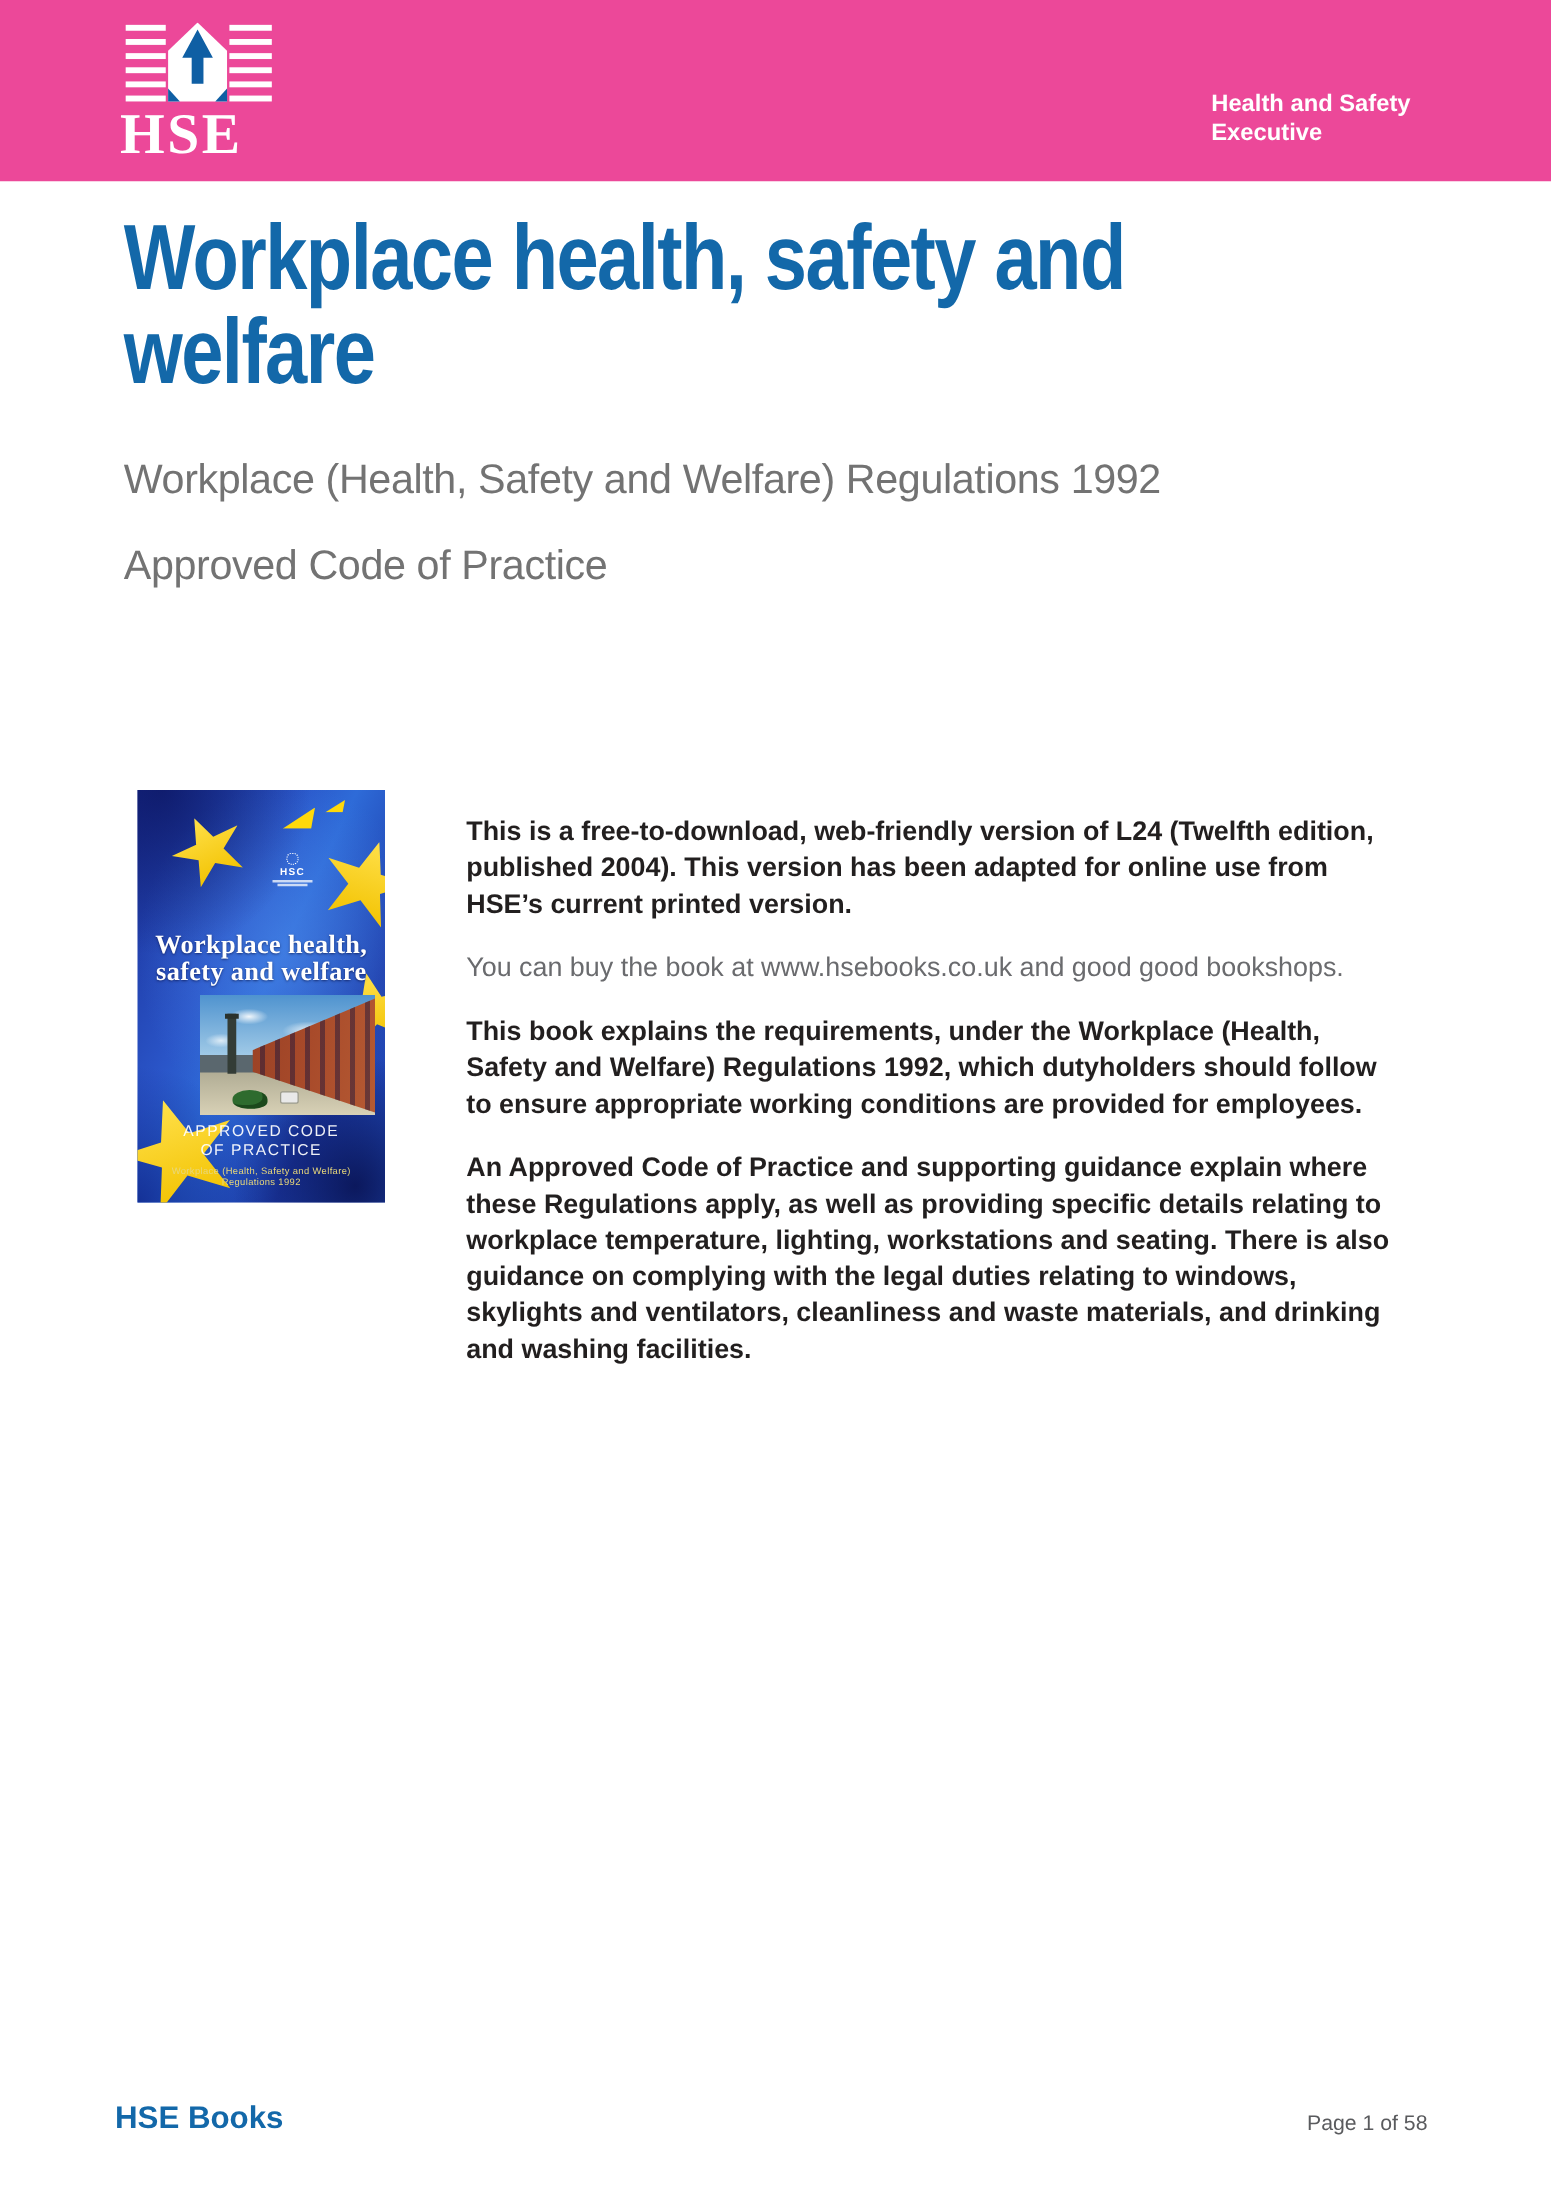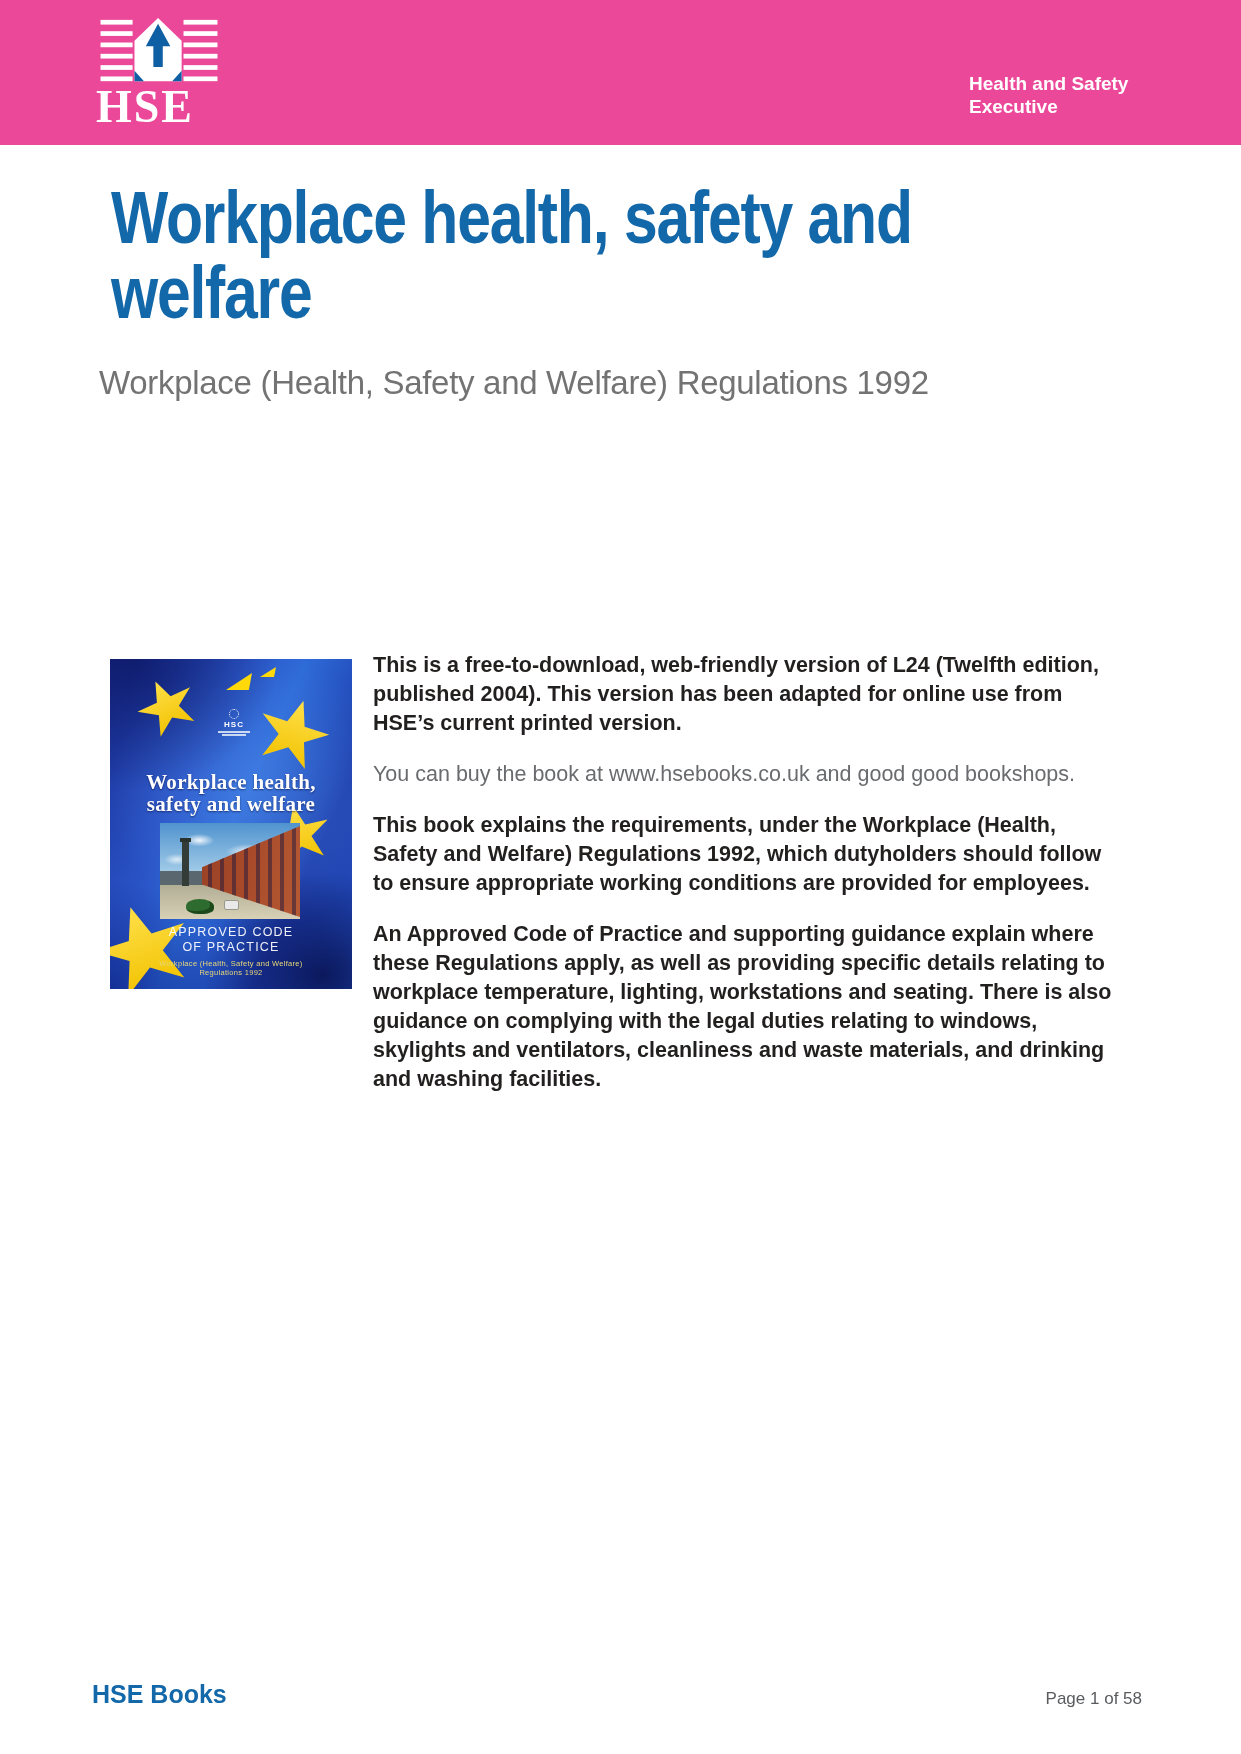--- a/index.html
+++ b/index.html
@@ -16,33 +16,33 @@
     font-family:"Liberation Serif",serif;font-weight:bold;color:#ffffff;
     font-size:46px;line-height:44px;letter-spacing:2px;margin-top:1px;
   }
   .org-name{
     position:absolute;left:969px;top:72px;color:#ffffff;
     font-weight:bold;font-size:19px;line-height:23px;
   }
 
   
   .doc-title{
-    position:absolute;left:99px;top:168px;margin:12px;color:#1368a9;
+    position:absolute;left:99px;top:168px;margin:0;color:#1368a9;
     font-weight:bold;font-size:74px;line-height:75px;letter-spacing:-1.5px;
   }
   .tline{display:block;transform:scaleX(0.82);transform-origin:0 50%;white-space:nowrap;}
   .subtitle{
     position:absolute;left:99px;color:#737373;font-size:33px;
     font-weight:400;letter-spacing:-0.3px;white-space:nowrap;
   }
   .s1{top:364px;} .s2{top:433px;}
 
   
   .cover{
-    position:absolute;left:110px;top:659px;width:242px;height:330px;overflow:hidden;
+    position:absolute;left:110px;top:632px;width:198px;height:330px;overflow:hidden;
     background:
       radial-gradient(110% 70% at 88% 96%, rgba(6,12,70,.80), transparent 45%),
       radial-gradient(90% 60% at 0% 100%, rgba(16,40,140,.85), transparent 55%),
       radial-gradient(120% 80% at 10% 0%, rgba(10,18,90,.70), transparent 50%),
       radial-gradient(100% 70% at 60% 40%, rgba(80,140,235,.50), transparent 60%),
       linear-gradient(115deg,#1a2f96 0%,#2a55c8 35%,#2e6bd8 50%,#1c3aa8 75%,#2350c0 100%);
   }
   .star{
     position:absolute;
     background:linear-gradient(180deg,#ffe04a,#f2c200);
@@ -130,20 +130,21 @@
       <div>Health and Safety</div>
       <div>Executive</div>
     </div>
   </header>
 
   <h1 class="doc-title">
     <span class="tline">Workplace health, safety and</span>
     <span class="tline">welfare</span>
   </h1>
   <div class="subtitle s1">Workplace (Health, Safety and Welfare) Regulations 1992</div>
+  <div class="subtitle s2">Approved Code of Practice</div>
 
   <div class="cover">
     <div class="star" style="left:28px;top:20px;width:58px;height:55px;transform:rotate(-25deg);"></div>
     <div class="tri" style="left:116px;top:14px;width:26px;height:17px;"></div>
     <div class="tri" style="left:150px;top:8px;width:16px;height:10px;"></div>
     <div class="star" style="left:148px;top:40px;width:70px;height:68px;transform:rotate(18deg);"></div>
     <div class="star" style="left:158px;top:146px;width:62px;height:58px;transform:rotate(-12deg);"></div>
     <div class="star" style="left:-12px;top:246px;width:92px;height:88px;transform:rotate(-18deg);"></div>
 
     <div class="hsc">

